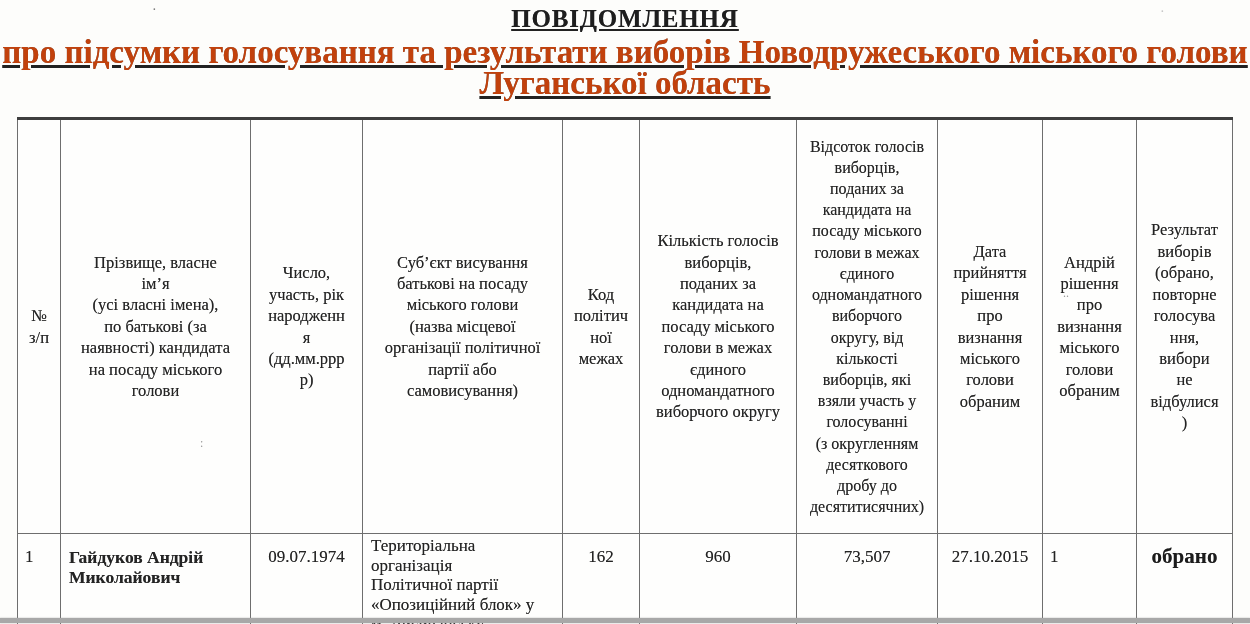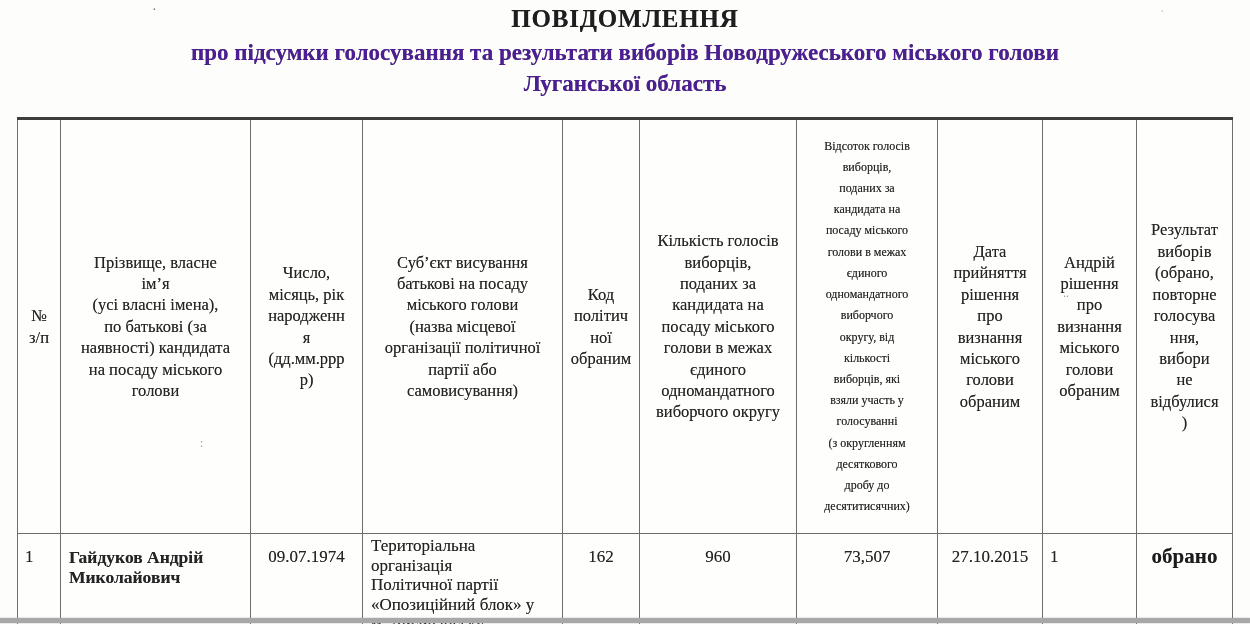--- a/index.html
+++ b/index.html
@@ -7,32 +7,33 @@
     width:1250px;height:624px;position:relative;overflow:hidden;
     background:#fdfdfb;
     font-family:"Liberation Serif","DejaVu Serif",serif;
     color:#222;
     -webkit-font-smoothing:antialiased;
   }
   
   .titles{
     position:absolute;left:0;top:0;width:1250px;
     text-align:center;
+    text-decoration:underline;
   }
   .doc-title{
     margin:0;padding-top:5px;
     font-size:25px;font-weight:bold;letter-spacing:.8px;
     color:#1e1e1e;
     text-shadow:0 0 .6px rgba(30,30,30,.65);
   }
   .doc-subtitle{
     margin-top:4px;
-    font-size:23px;font-weight:bold;line-height:31px;
+    font-size:33px;font-weight:bold;line-height:31px;
     white-space:pre-line;
-    color:#4c1d95;
+    color:#c2410c;
     text-shadow:0 0 .6px rgba(30,30,30,.65);
   }
   
   table.results{
     position:absolute;left:17px;top:117px;
     width:1216px;
     border-collapse:collapse;table-layout:fixed;
     border-top:3px solid #3e3e3e;
     border-bottom:2px solid #3a3a3a;
     border-left:1.4px solid #5c5c5c;
@@ -47,21 +48,21 @@
     overflow:hidden;
   }
   tr.hdr td{
     height:389px;
     vertical-align:middle;
     text-align:center;
     line-height:21.4px;
     white-space:pre-line;
     padding:2px 2px;
   }
-  tr.hdr td.tight{padding:12px 1px;font-size:12px;line-height:21.2px;}
+  tr.hdr td.tight{padding:12px 1px;font-size:16px;line-height:21.2px;}
   tr.data td{
     height:100px;
     vertical-align:top;
     font-size:17px;
     line-height:19.5px;
     white-space:pre-line;
     padding:13px 4px 2px 4px;
   }
   tr.data td.c{text-align:center;}
   tr.data td.l{text-align:left;}
@@ -109,36 +110,36 @@
     <td>№
 з/п</td>
     <td>Прізвище, власне
 ім’я
 (усі власні імена),
 по батькові (за
 наявності) кандидата
 на посаду міського
 голови</td>
     <td>Число,
-місяць, рік
+участь, рік
 народженн
 я
 (дд.мм.ррр
 р)</td>
     <td>Суб’єкт висування
 батькові на посаду
 міського голови
 (назва місцевої
 організації політичної
 партії або
 самовисування)</td>
     <td>Код
 політич
 ної
-обраним</td>
+межах</td>
     <td>Кількість голосів
 виборців,
 поданих за
 кандидата на
 посаду міського
 голови в межах
 єдиного
 одномандатного
 виборчого округу</td>
     <td class="tight">Відсоток голосів

